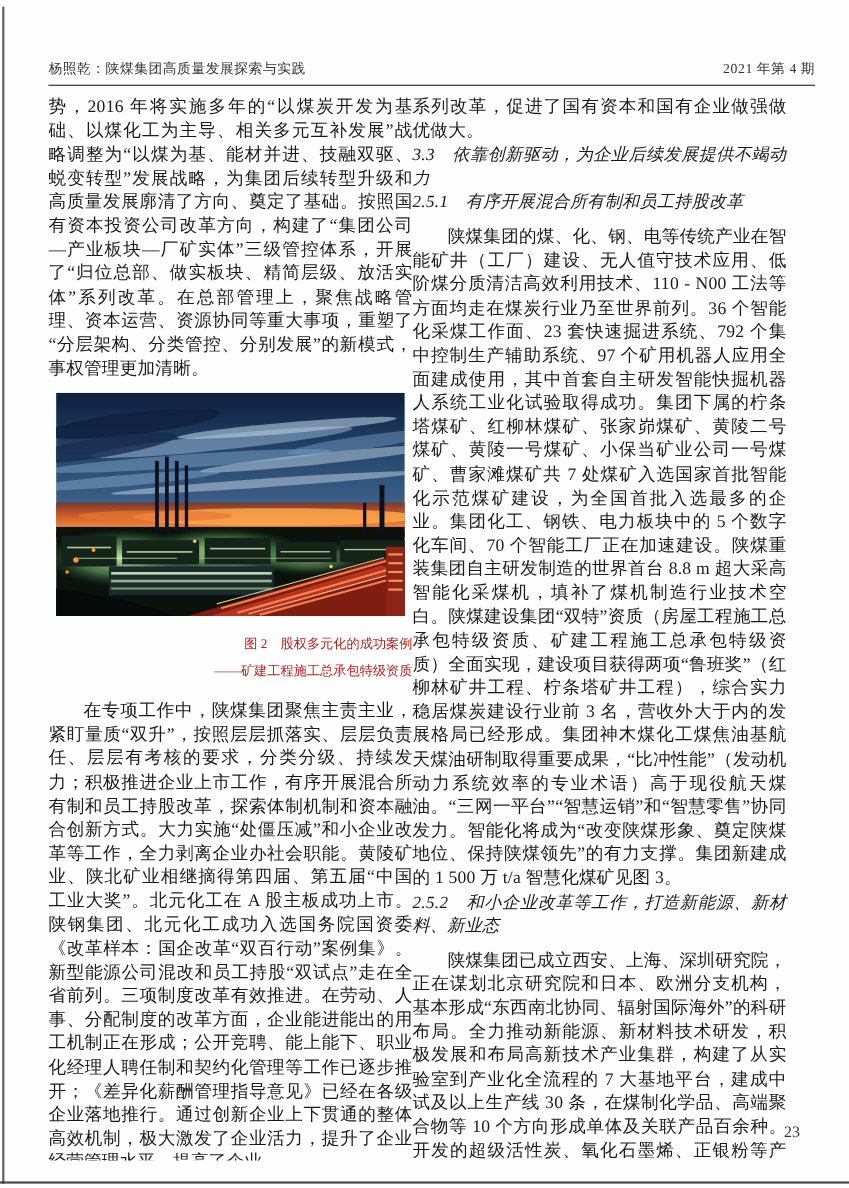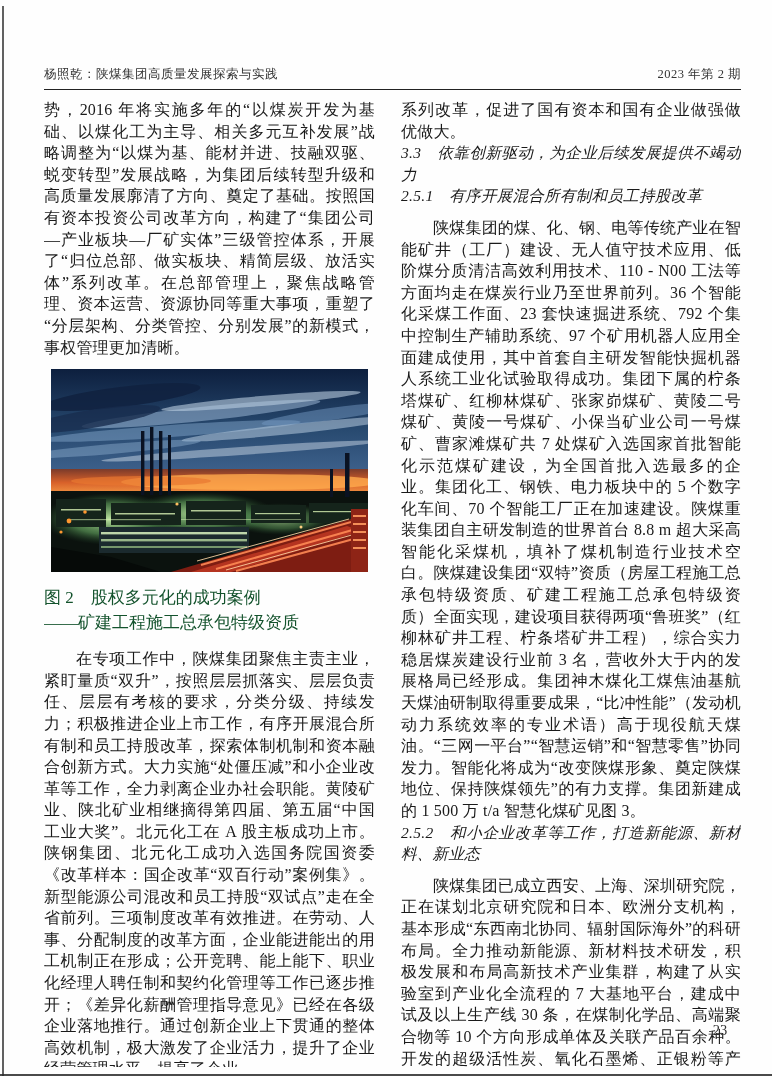--- a/index.html
+++ b/index.html
@@ -13,68 +13,68 @@
   }
   .scan-edge-left{
     position:absolute;left:2px;top:6px;width:2px;height:1070px;
     background:#3a3a3a;opacity:.8;
   }
   .scan-edge-bottom{
     position:absolute;left:0;top:1074px;width:772px;height:2px;
     background:#2a2a2a;opacity:.85;
   }
   .content{
-    position:absolute;left:44px;top:66px;width:697px;
+    position:absolute;left:44px;top:54px;width:697px;
   }
   .page-header{
     display:flex;justify-content:space-between;align-items:baseline;
     font-size:12.5px;color:#333;letter-spacing:.5px;
   }
   .header-rule{
     margin-top:6px;border-top:1.6px solid #222;height:0;
   }
   .columns{
-    display:flex;gap:26px;margin-top:9px;height:968px;overflow:hidden;
+    display:flex;margin-top:9px;height:968px;overflow:hidden;
   }
   .col{flex:none;}
   .col.left{width:331px;}
   .col.right{width:340px;}
   p.body-text{
     margin:0;font-size:16px;line-height:21.6px;
     text-align:justify;text-justify:inter-ideograph;
     letter-spacing:.2px;
   }
   p.indent{text-indent:2em;margin-top:10px;}
   h3.kai,h4.kai{
     margin:0;font-size:15.5px;line-height:21.6px;font-weight:normal;
     font-style:italic;letter-spacing:.3px;text-align:justify;
   }
   figure{margin:11px 0 0 0;padding:0;width:331px;}
   .photo-frame{display:block;margin:0 auto;width:317px;height:203px;}
   figcaption{
-    margin-top:13px;text-align:left;font-size:17px;line-height:25px;
-    color:#14532d;
+    margin-top:13px;text-align:right;font-size:12px;line-height:25px;
+    color:#b91c1c;
   }
   .page-number{
     position:absolute;left:700px;top:1022px;width:40px;
     font-size:14.5px;color:#333;text-align:center;
   }
 </style>
 </head>
 <body>
 
 <div class="page">
   <div class="scan-edge-left"></div>
   <div class="scan-edge-bottom"></div>
 
   <div class="content">
 
     <div class="page-header">
       <span>杨照乾：陕煤集团高质量发展探索与实践</span>
-      <span>2023 年第 2 期</span>
+      <span>2021 年第 4 期</span>
     </div>
     <div class="header-rule"></div>
 
     <div class="columns">
 
       <div class="col left">
         <p class="body-text">势，2016 年将实施多年的“以煤炭开发为基础、以煤化工为主导、相关多元互补发展”战略调整为“以煤为基、能材并进、技融双驱、蜕变转型”发展战略，为集团后续转型升级和高质量发展廓清了方向、奠定了基础。按照国有资本投资公司改革方向，构建了“集团公司—产业板块—厂矿实体”三级管控体系，开展了“归位总部、做实板块、精简层级、放活实体”系列改革。在总部管理上，聚焦战略管理、资本运营、资源协同等重大事项，重塑了“分层架构、分类管控、分别发展”的新模式，事权管理更加清晰。</p>
 
         <figure>
           <svg class="photo-frame" viewBox="0 0 317 203" xmlns="http://www.w3.org/2000/svg" preserveAspectRatio="none">

